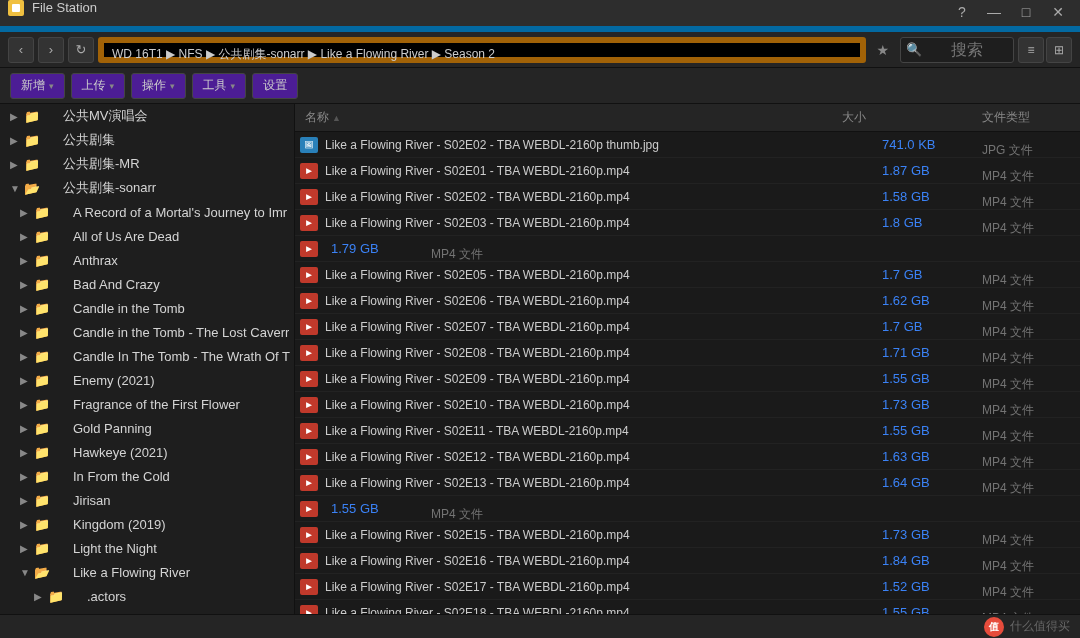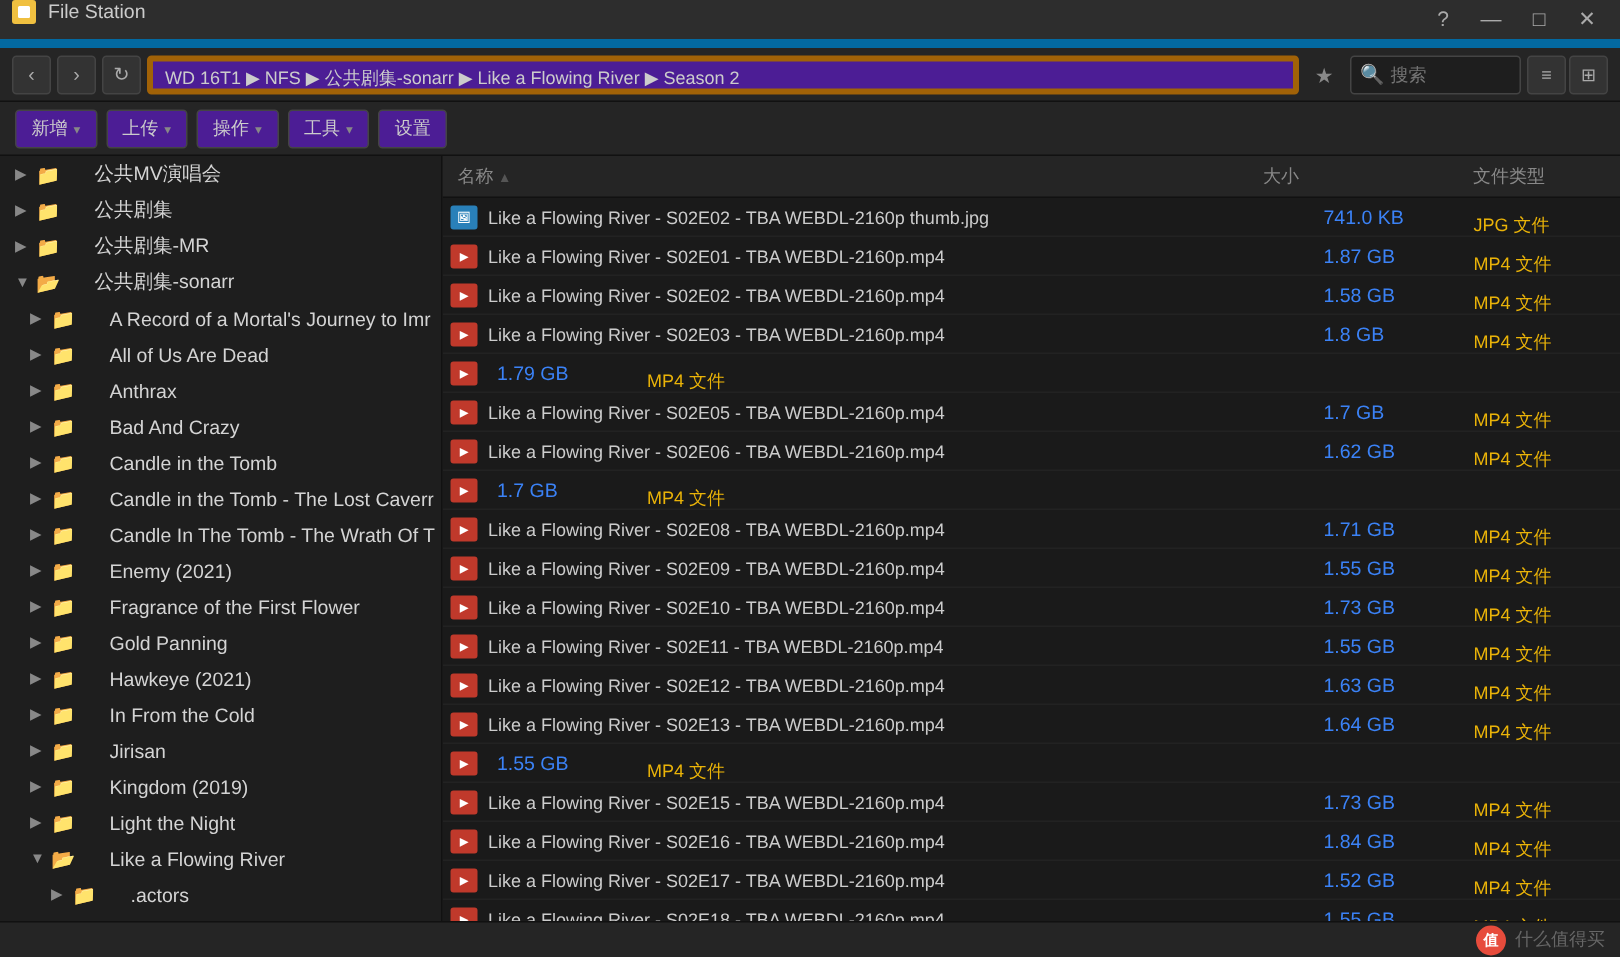--- a/index.html
+++ b/index.html
@@ -71,22 +71,22 @@
       background: #333;
       border: 1px solid #444;
       color: #aaa;
       cursor: pointer;
       border-radius: 3px;
       font-size: 13px;
       display: flex; align-items: center; justify-content: center;
     }
     .address-path {
       flex: 1;
-      background: #4c1d95;
-      border: 4px solid #a16207;
+      background: #000000;
+      border: 6px solid #a16207;
       border-radius: 3px;
       padding: 3px 8px;
       color: #ccc;
       font-size: 12px;
       height: 26px;
     }
     .star-btn {
       width: 26px; height: 26px;
       background: transparent;
       border: none;
@@ -101,23 +101,24 @@
       border: 1px solid #444;
       border-radius: 3px;
       padding: 0 6px;
       height: 26px;
       gap: 4px;
     }
     .search-box input {
       background: transparent;
       border: none;
       color: #86efac;
-      font-size: 12px;
+      font-size: 16px;
       outline: none;
       width: 80px;
+      text-align: center;
     }
 
     
     .toolbar {
       display: flex;
       align-items: center;
       background: #252525;
       height: 36px;
       padding: 0 10px;
       border-bottom: 1px solid #111;
@@ -260,21 +261,21 @@
     .file-size {
       width: 100px;
       font-size: 13px;
       color: #3b82f6;
       text-align: left;
       padding-left: 6px;
     }
     .file-type {
       width: 100px;
       font-size: 12px;
-      color: #eab308;
+      color: #737373;
       padding-left: 6px;
       margin-top: 12px;
     }
 
     
     .status-bar {
       display: flex;
       align-items: center;
       justify-content: flex-end;
       background: #252525;
@@ -533,20 +534,21 @@
             <div class="mp4-icon">▶</div>
           </div>
           <div class="file-name">Like a Flowing River - S02E06 - TBA WEBDL-2160p.mp4</div>
           <div class="file-size">1.62 GB</div>
           <div class="file-type">MP4 文件</div>
         </div>
         <div class="file-row">
           <div class="file-icon">
             <div class="mp4-icon">▶</div>
           </div>
+          <div class="file-name">Like a Flowing River - S02E07 - TBA WEBDL-2160p.mp4</div>
           <div class="file-size">1.7 GB</div>
           <div class="file-type">MP4 文件</div>
         </div>
         <div class="file-row">
           <div class="file-icon">
             <div class="mp4-icon">▶</div>
           </div>
           <div class="file-name">Like a Flowing River - S02E08 - TBA WEBDL-2160p.mp4</div>
           <div class="file-size">1.71 GB</div>
           <div class="file-type">MP4 文件</div>

